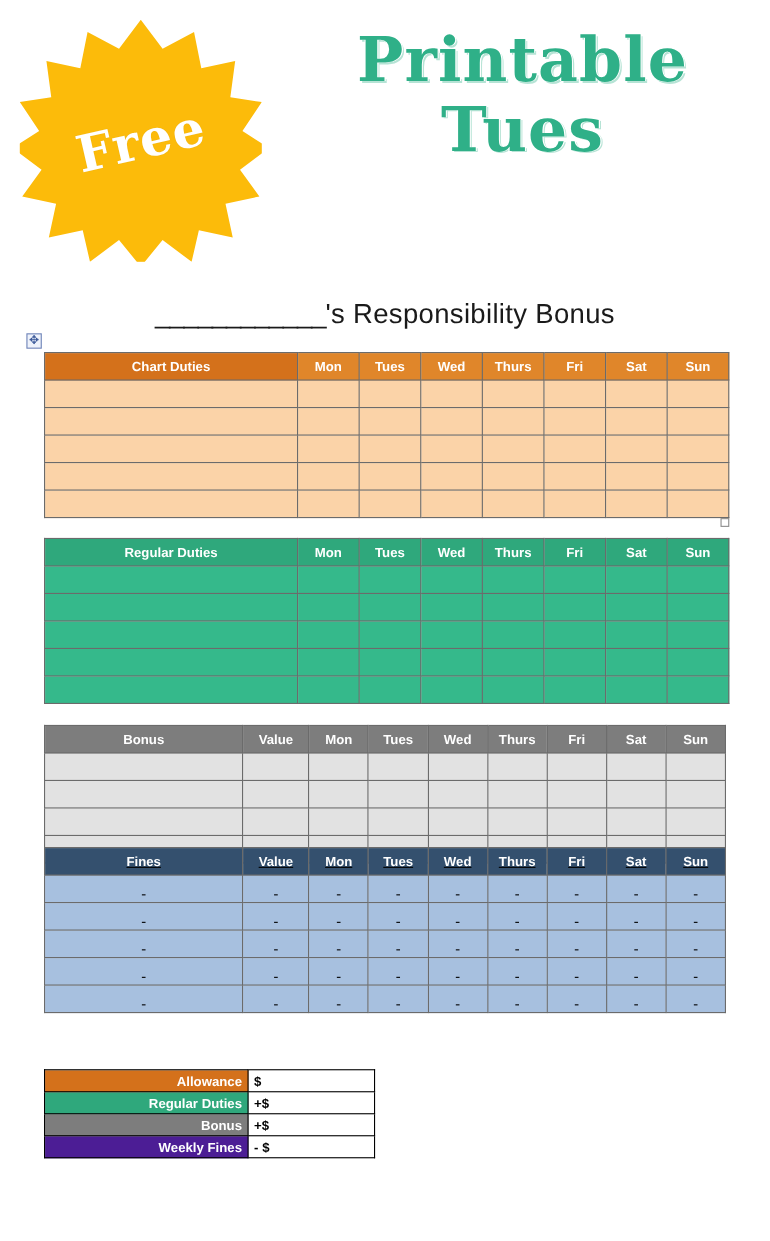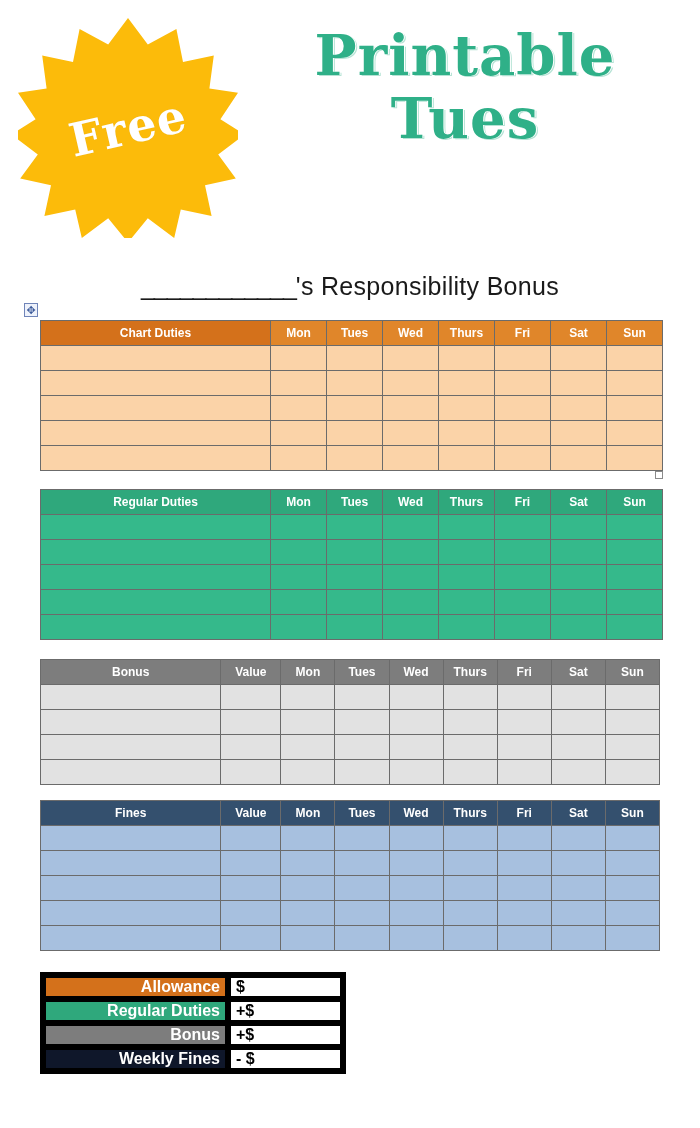--- a/index.html
+++ b/index.html
@@ -50,21 +50,21 @@
     color: #ffffff;
     font-family: "DejaVu Serif", serif;
     font-size: 46px;
     font-weight: bold;
     letter-spacing: 1px;
     text-shadow: 0 0 1px rgba(0,0,0,0.1);
   }
 
   .title-block {
     position: absolute;
-    left: 250px;
+    left: 260px;
     top: 24px;
     width: 430px;
     text-align: center;
   }
   .title-line {
     font-family: "DejaVu Serif", serif;
     font-weight: bold;
     color: #2FB088;
     font-size: 56px;
     line-height: 1.12;
@@ -151,60 +151,60 @@
 
   
   #tbl-bonus { left: 40px; top: 659px; width: 620px; }
   #tbl-bonus th.head-main,
   #tbl-bonus th.head-day {
     background: #7D7D7D; color: #ffffff;
   }
   #tbl-bonus td.cell { background: #E2E2E2; }
 
   
-  #tbl-fines { left: 40px; top: 800px; width: 620px; }
+  #tbl-fines { left: 40px; top: 770px; width: 620px; text-decoration: underline; }
   #tbl-fines th.head-main,
   #tbl-fines th.head-day {
     background: #34506E; color: #ffffff;
   }
   #tbl-fines td.cell { background: #A7C0DF; }
 
   
   #tbl-totals {
     position: absolute;
     left: 40px;
     top: 972px;
     width: 300px;
     border-collapse: collapse;
     table-layout: fixed;
     font-size: 12px;
   }
   #tbl-totals td {
-    border: 6px solid #000000;
+    border: 1px solid #000000;
     height: 20px;
     padding: 0 5px;
-    font-size: 16px;
+    font-size: 12px;
   }
   #tbl-totals td.label {
     width: 185px;
     text-align: right;
     font-weight: bold;
     color: #ffffff;
   }
   #tbl-totals td.value {
     width: 115px;
     text-align: left;
     background: #ffffff;
     font-weight: bold;
     color: #000;
   }
   #tbl-totals tr.r-allowance td.label { background: #D4711B; }
   #tbl-totals tr.r-regular td.label  { background: #2FA87C; }
   #tbl-totals tr.r-bonus td.label    { background: #7D7D7D; }
-  #tbl-totals tr.r-fines td.label    { background: #0f172a; padding-left: 40px; }
+  #tbl-totals tr.r-fines td.label    { background: #4c1d95; padding-left: 40px; }
   #tbl-totals tr.r-total td.label    { background: #ffffff; color: #000; border-color:#ffffff #6b6b6b #6b6b6b #ffffff; }
 
   
   .footer {
     position: absolute;
     right: 16px;
     bottom: 14px;
     font-family: "DejaVu Serif", serif;
     font-size: 20px;
     color: #6f7b86;

